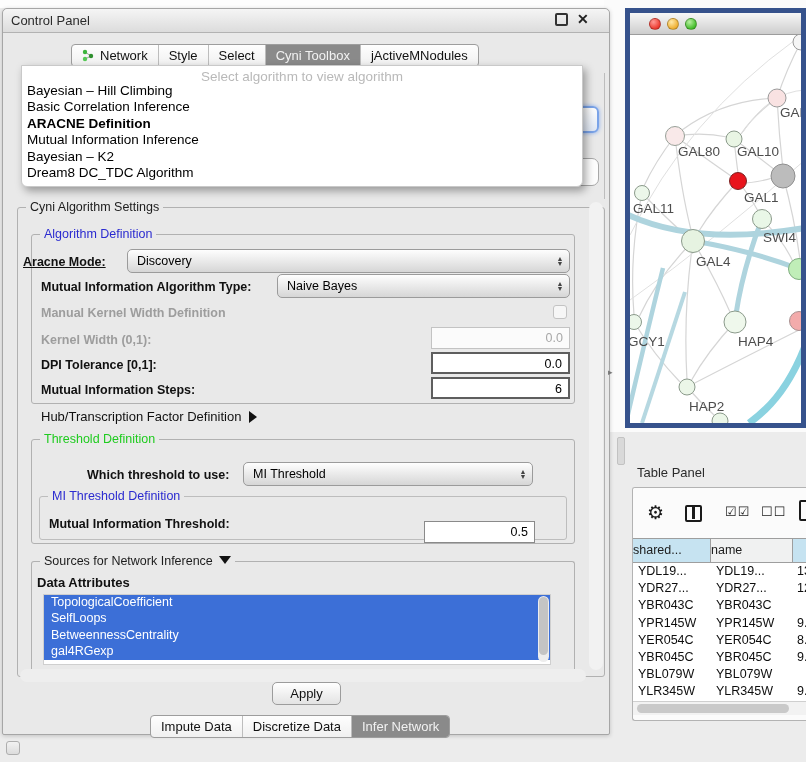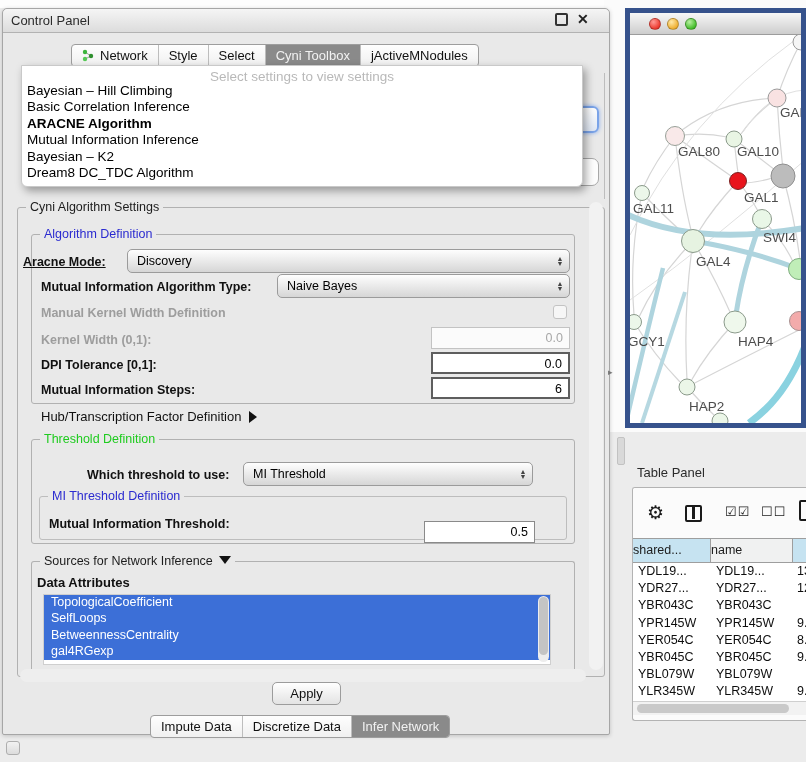--- a/index.html
+++ b/index.html
@@ -252,25 +252,25 @@
       </div>
     <div class="seg">
         <span>Discretize Data</span>
       </div>
     <div class="seg sel">
         <span>Infer Network</span>
       </div>
   </div>
 
   <div class="abs" id="algo-popup">
-    <div id="algo-placeholder">Select settings to view settings</div>
+    <div id="algo-placeholder">Select algorithm to view algorithm</div>
     <div>
         <div class="algo-opt">Bayesian – Hill Climbing</div>
         <div class="algo-opt">Basic Correlation Inference</div>
-        <div class="algo-opt sel">ARACNE Algorithm</div>
+        <div class="algo-opt sel">ARACNE Definition</div>
         <div class="algo-opt">Mutual Information Inference</div>
         <div class="algo-opt">Bayesian – K2</div>
         <div class="algo-opt">Dream8 DC_TDC Algorithm</div>
       </div>
   </div>
 </div>
 
 <div class="abs" id="sash-arrow">▸</div>
 <div class="abs" id="sash-grip"></div>
 <div class="abs" id="mini-icon"></div>

